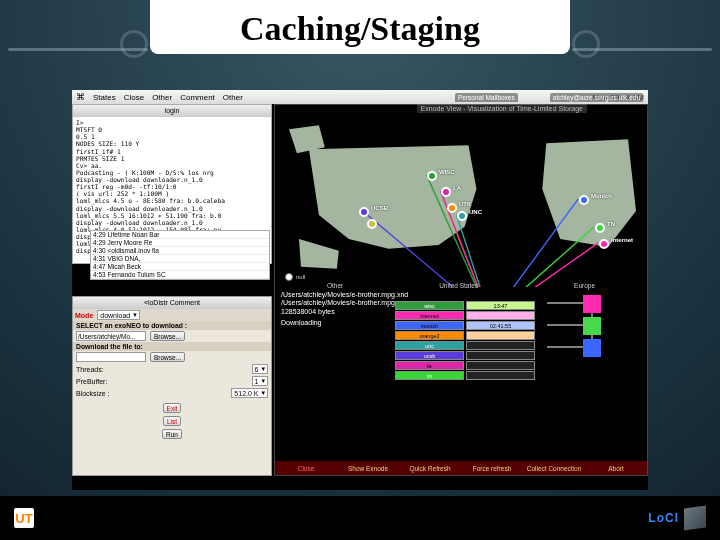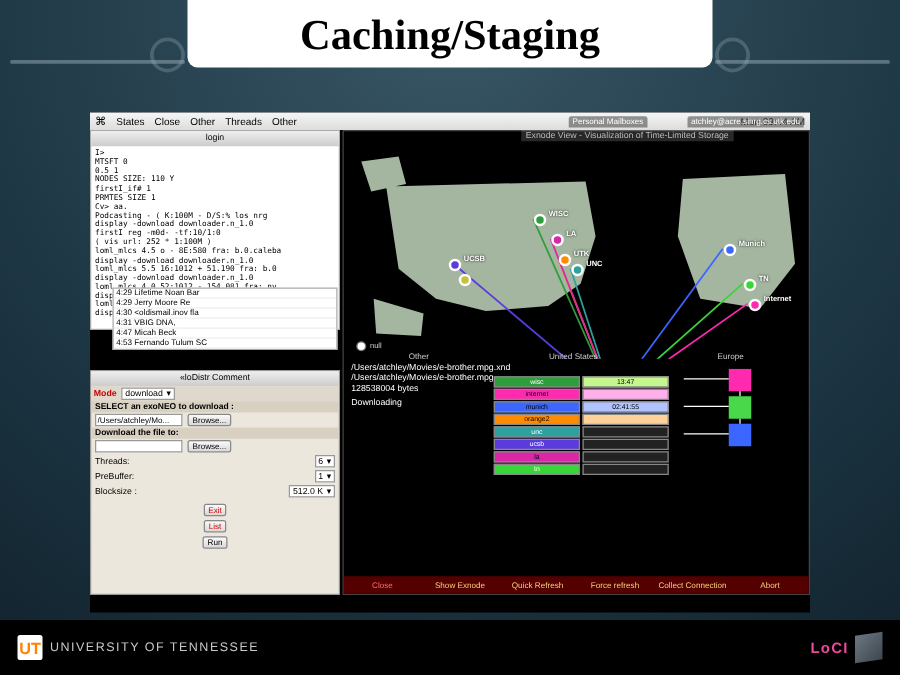--- a/index.html
+++ b/index.html
@@ -93,40 +93,40 @@
     position:absolute; bottom:0; left:0; right:0; height:44px;
     background:#000; display:flex; align-items:center; padding:0 14px;
   }
   .ut-logo { display:flex; align-items:center; gap:6px; }
   .ut-sq { width:20px; height:20px; background:#fff; color:#ff8200; font-weight:bold; display:flex; align-items:center; justify-content:center; font-size:13px; border-radius:2px; }
   .ut-txt { color:#c8c8c8; font-size:10px; letter-spacing:1.2px; }
   .footer .spacer{ flex:1; }
   .loci-logo { display:flex; align-items:center; gap:5px; }
   .cube { width:22px; height:22px; position:relative; }
   .cube::before{ content:""; position:absolute; inset:0; background:linear-gradient(135deg,#6b7680,#3c4750); transform: skewY(-8deg); }
-  .loci-txt { color:#ec4899; font-size:12px; font-weight:bold; letter-spacing:1px; }
+  .loci-txt { color:#3b82f6; font-size:12px; font-weight:bold; letter-spacing:1px; }
 </style>
 </head>
 <body>
 
 <div class="slide">
   <div class="title-deco deco-l"></div>
   <div class="title-deco deco-r"></div>
   <div class="circle-deco cd-l"></div>
   <div class="circle-deco cd-r"></div>
   <div class="title">Caching/Staging</div>
 
   <div class="content">
 
     <div class="mac-menubar">
       <span class="apple">⌘</span>
       <span>States</span>
       <span>Close</span>
       <span>Other</span>
-      <span>Threads</span>
+      <span>Comment</span>
       <span>Other</span>
       <span class="spacer"></span>
       <span>Mon 09:44 AM</span>
     </div>
 
     <div class="terminal">
       <div class="term-title">login</div>
       <div class="term-body" id="term-body">I&gt;
 MTSFT 0
 0.5 1
@@ -323,21 +323,20 @@
         <span>Force refresh</span>
         <span>Collect Connection</span>
         <span>Abort</span>
       </div>
     </div>
   </div>
 
   <div class="footer">
     <div class="ut-logo">
       <div class="ut-sq">UT</div>
-      <div class="ut-txt">UNIVERSITY OF TENNESSEE</div>
     </div>
     <div class="spacer"></div>
     <div class="loci-logo">
       <div class="loci-txt">LoCI</div>
       <div class="cube"></div>
     </div>
   </div>
 </div>
 
 </body></html>

